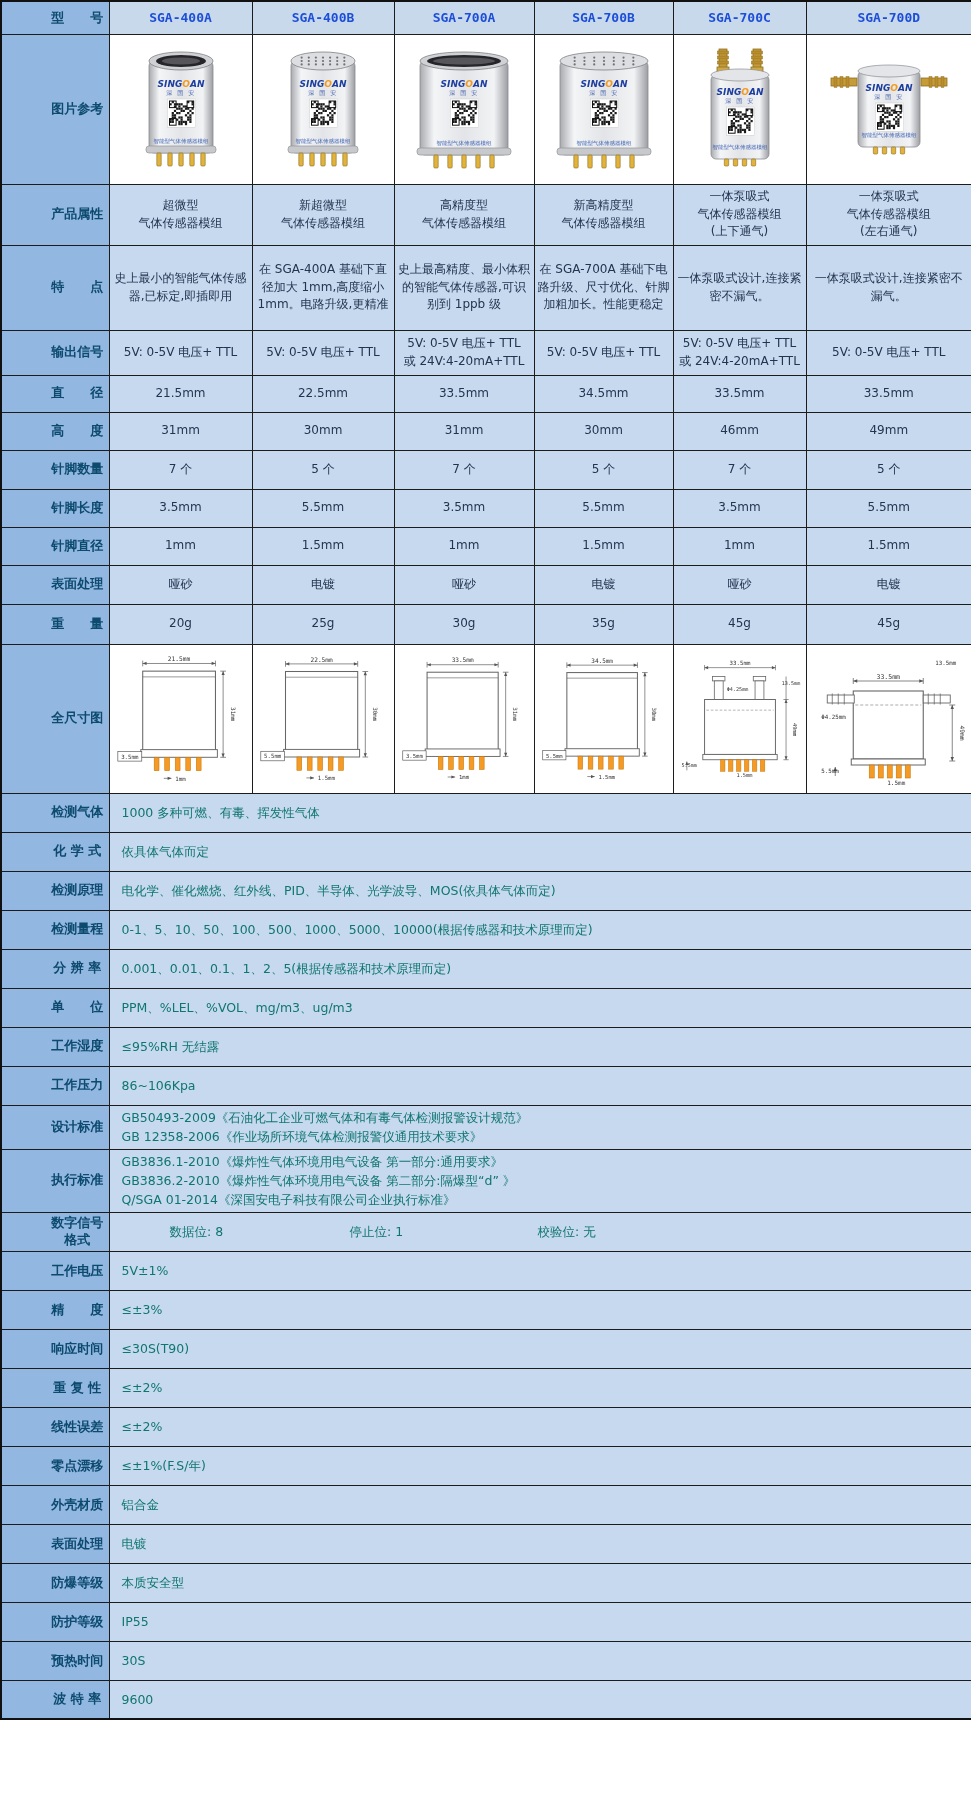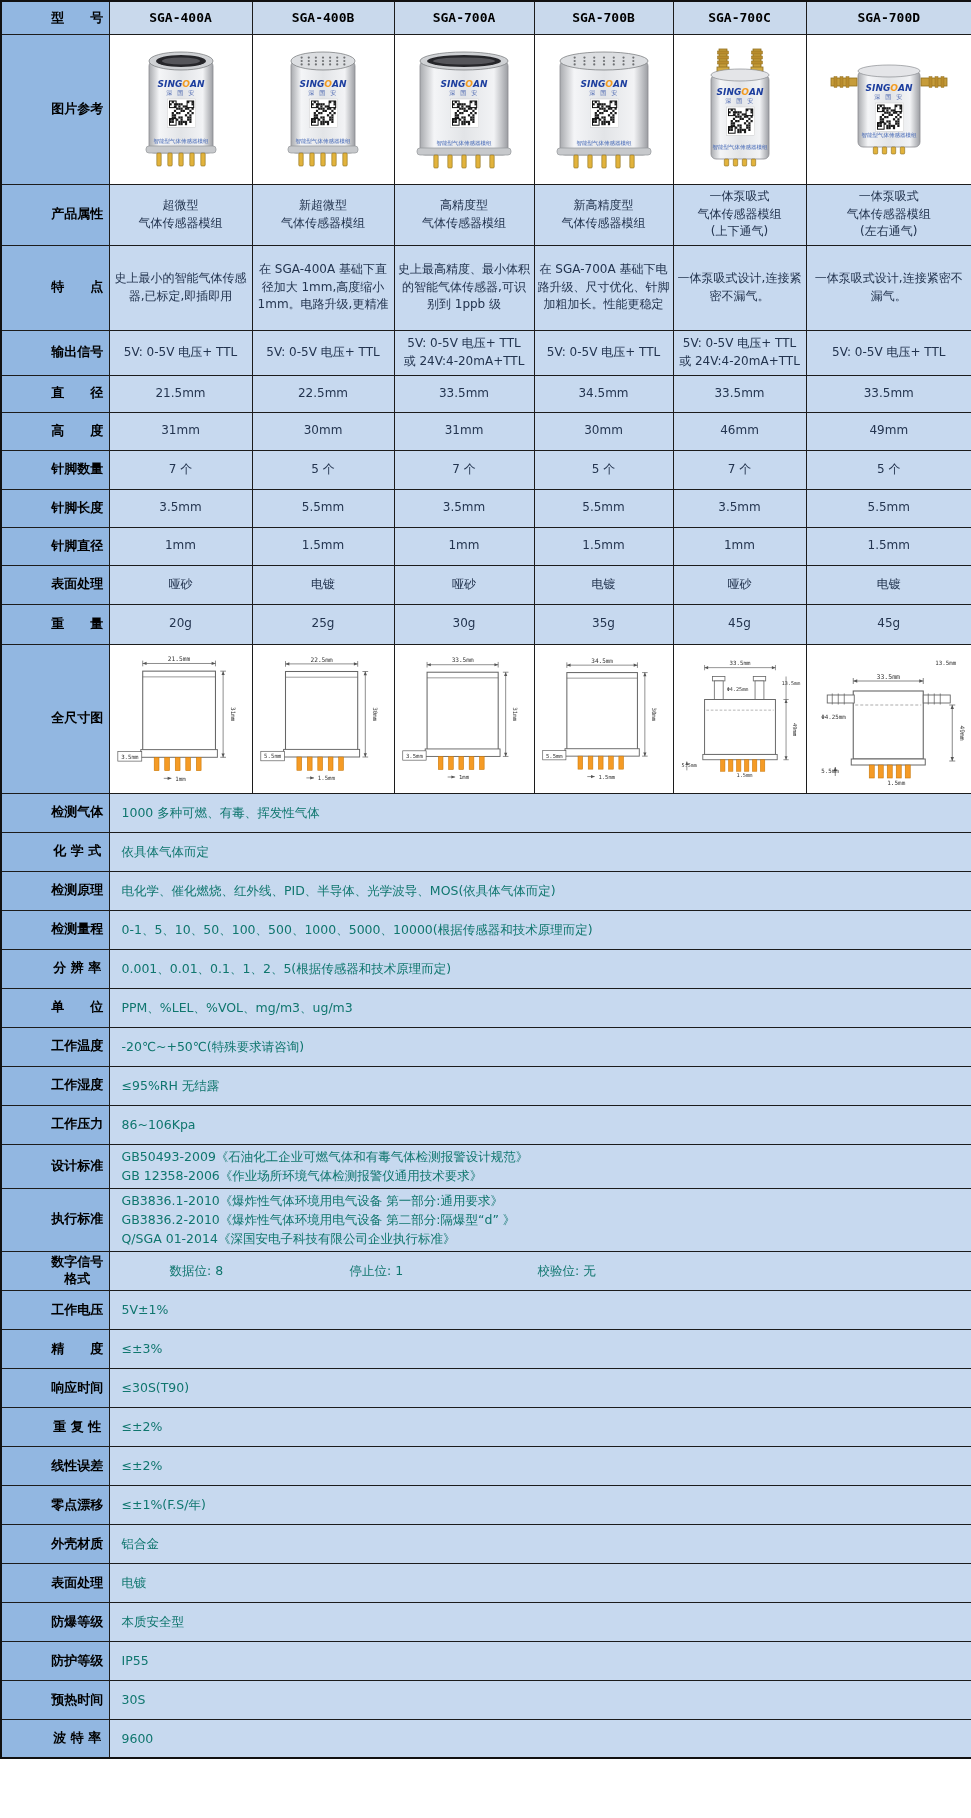--- a/index.html
+++ b/index.html
@@ -6,26 +6,26 @@
     --label-bg:#92b7e1;
     --header-bg:#c9d9ec;
     --cell-bg:#c7d9ef;
     --border:#1c1c1c;
   }
   html,body{margin:0;padding:0;background:#fff;}
   body{width:971px;font-family:"DejaVu Sans","Liberation Sans",sans-serif;}
   table{border-collapse:collapse;table-layout:fixed;width:971px;border:2px solid #111;}
   td,th{border:1.5px solid var(--border);padding:0;overflow:hidden;vertical-align:middle;}
   th.lbl,td.lbl{
-    background:var(--label-bg);font-weight:bold;font-size:13px;color:#000000;
+    background:var(--label-bg);font-weight:bold;font-size:13px;color:#0c4a6e;
     text-align:center;line-height:1.25;padding-left:44px;
   }
   th.model{
     background:var(--header-bg);font-family:"DejaVu Sans Mono","Liberation Mono",monospace;
-    font-weight:bold;font-size:13px;color:#000000;text-align:center;
+    font-weight:bold;font-size:13px;color:#1d4ed8;text-align:center;
   }
   td.val{
     background:var(--cell-bg);text-align:center;font-size:12px;color:#23344f;
     white-space:pre-line;padding:2px 3px;line-height:1.45;
   }
   td.photo,td.diagram{background:#ffffff;text-align:center;vertical-align:middle;padding:4px;}
   td.common{
     background:var(--cell-bg);font-size:12.5px;color:#0f766e;text-align:left;
     padding:2px 6px 2px 12px;line-height:1.55;
   }
@@ -923,24 +923,20 @@
       </tr>
       <tr style="height: 39px;">
         <td class="lbl">分 辨 率</td>
         <td class="common" colspan="6">0.001、0.01、0.1、1、2、5(根据传感器和技术原理而定)</td>
       </tr>
       <tr style="height: 39px;">
         <td class="lbl">单　　位</td>
         <td class="common" colspan="6">PPM、%LEL、%VOL、mg/m3、ug/m3</td>
       </tr>
       <tr style="height: 39px;">
-        <td class="lbl">工作温度</td>
-        <td class="common" colspan="6">-20℃~+50℃(特殊要求请咨询)</td>
-      </tr>
-      <tr style="height: 39px;">
         <td class="lbl">工作湿度</td>
         <td class="common" colspan="6">≤95%RH 无结露</td>
       </tr>
       <tr style="height: 39px;">
         <td class="lbl">工作压力</td>
         <td class="common" colspan="6">86~106Kpa</td>
       </tr>
       <tr style="height: 44px;">
         <td class="lbl">设计标准</td>
         <td class="common" colspan="6">

